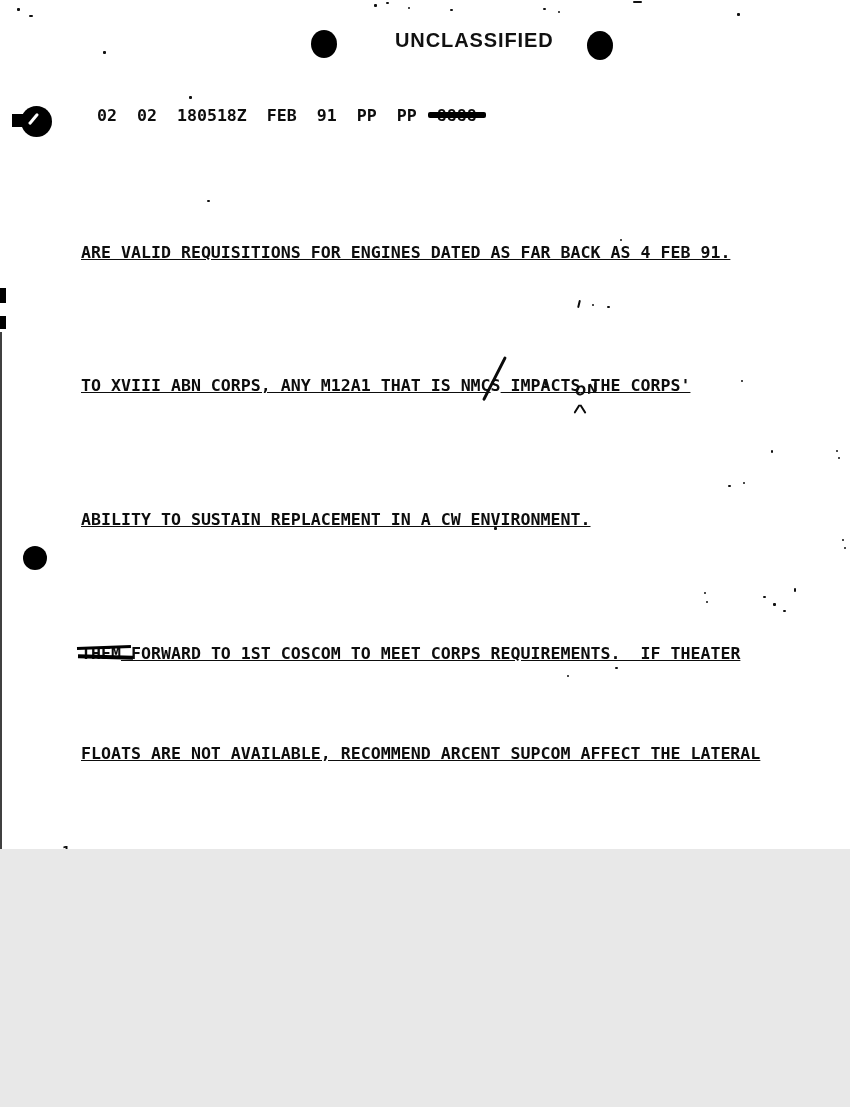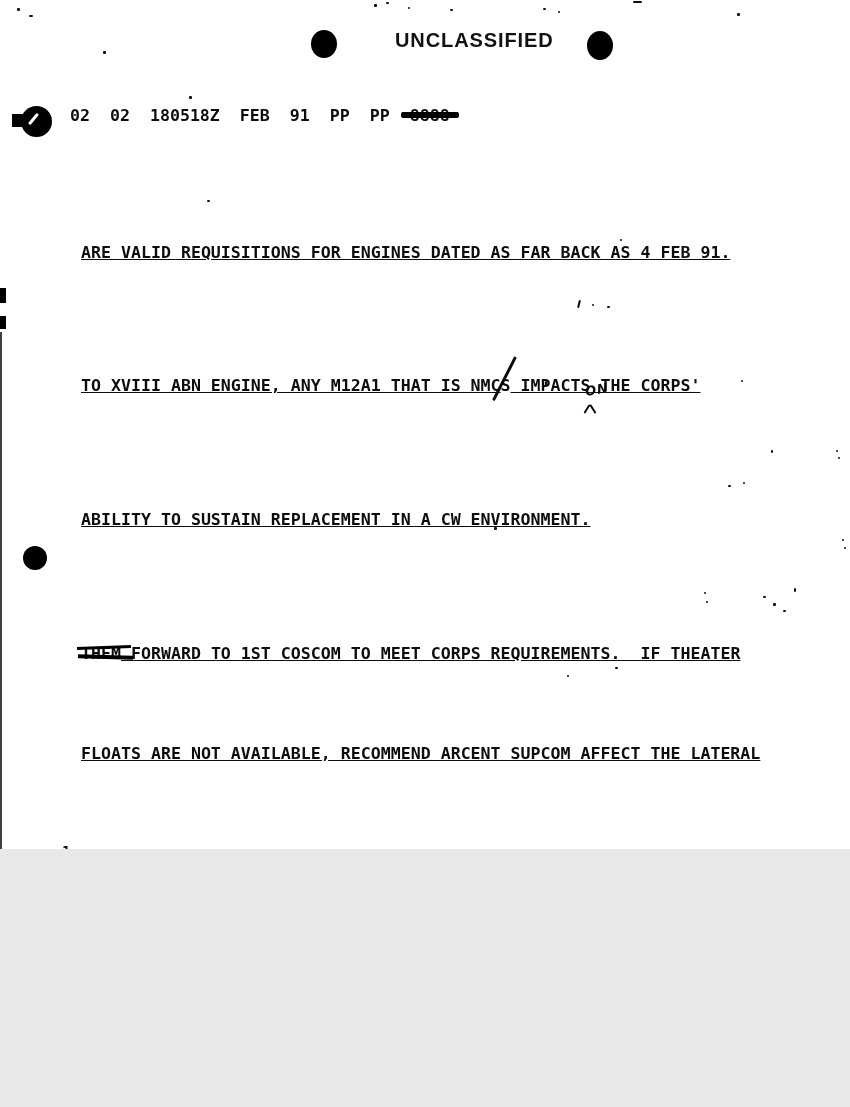--- a/index.html
+++ b/index.html
@@ -13,21 +13,21 @@
   }
   
   .tw{
     font-family:"DejaVu Sans Mono","Liberation Mono",monospace;
     font-weight:700;
     font-size:16.6px;
     letter-spacing:0;
     white-space:pre;
     color:#0d0d0d;
   }
-  .msg-line{position:absolute;left:70px;top:104px;line-height:24px;}
+  .msg-line{position:absolute;left:97px;top:104px;line-height:24px;}
   .body-block{position:absolute;left:81px;top:169px;line-height:33.4px;}
   .body-line{height:33.4px;text-decoration:underline;}
   
   .banner{
     position:absolute;
     font-family:"Liberation Sans","DejaVu Sans",sans-serif;
     font-weight:700;color:#111;
   }
   .banner.top{left:395px;top:29px;font-size:20px;letter-spacing:0.9px;}
   .banner.bottom{left:360px;top:997px;font-size:19px;letter-spacing:0.4px;}
@@ -92,21 +92,21 @@
   <div class="blob-tab" style="left:12px;top:114px;width:12px;height:13px;"></div>
   <div class="blob-slash" style="left:32px;top:112px;"></div>
   <div class="dot" style="left:23px;top:546px;width:24px;height:24px;"></div>
   <div class="dot" style="left:18px;top:962px;width:27px;height:28px;"></div>
 
   <div class="tw msg-line"><span>02  02  180518Z  FEB  91  PP  PP  </span><span class="strike heavy">8888</span></div>
 
   <div class="tw body-block">
     <div class="body-line">ARE VALID REQUISITIONS FOR ENGINES DATED AS FAR BACK AS 4 FEB 91.</div>
 
-    <div class="body-line"><span>TO XVIII ABN ENGINE, ANY M12A1 THAT IS NMC</span><span class="slashed"><span>S</span><span class="pen-slash"></span></span><span> IMPACTS</span><span class="insert-point"><span class="hand-word">ON</span><span class="caret"><i></i><i></i></span></span><span> THE CORPS'</span></div>
+    <div class="body-line"><span>TO XVIII ABN CORPS, ANY M12A1 THAT IS NMC</span><span class="slashed"><span>S</span><span class="pen-slash"></span></span><span> IMPACTS</span><span class="insert-point"><span class="hand-word">ON</span><span class="caret"><i></i><i></i></span></span><span> THE CORPS'</span></div>
 
     <div class="body-line">ABILITY TO SUSTAIN REPLACEMENT IN A CW ENVIRONMENT.</div>
 
     <div class="body-line"><span class="scribble">THEM</span><span> FORWARD TO 1ST COSCOM TO MEET CORPS REQUIREMENTS.  IF THEATER</span></div>
     <div class="body-line">FLOATS ARE NOT AVAILABLE, RECOMMEND ARCENT SUPCOM AFFECT THE LATERAL</div>
     
 
     
     
     

